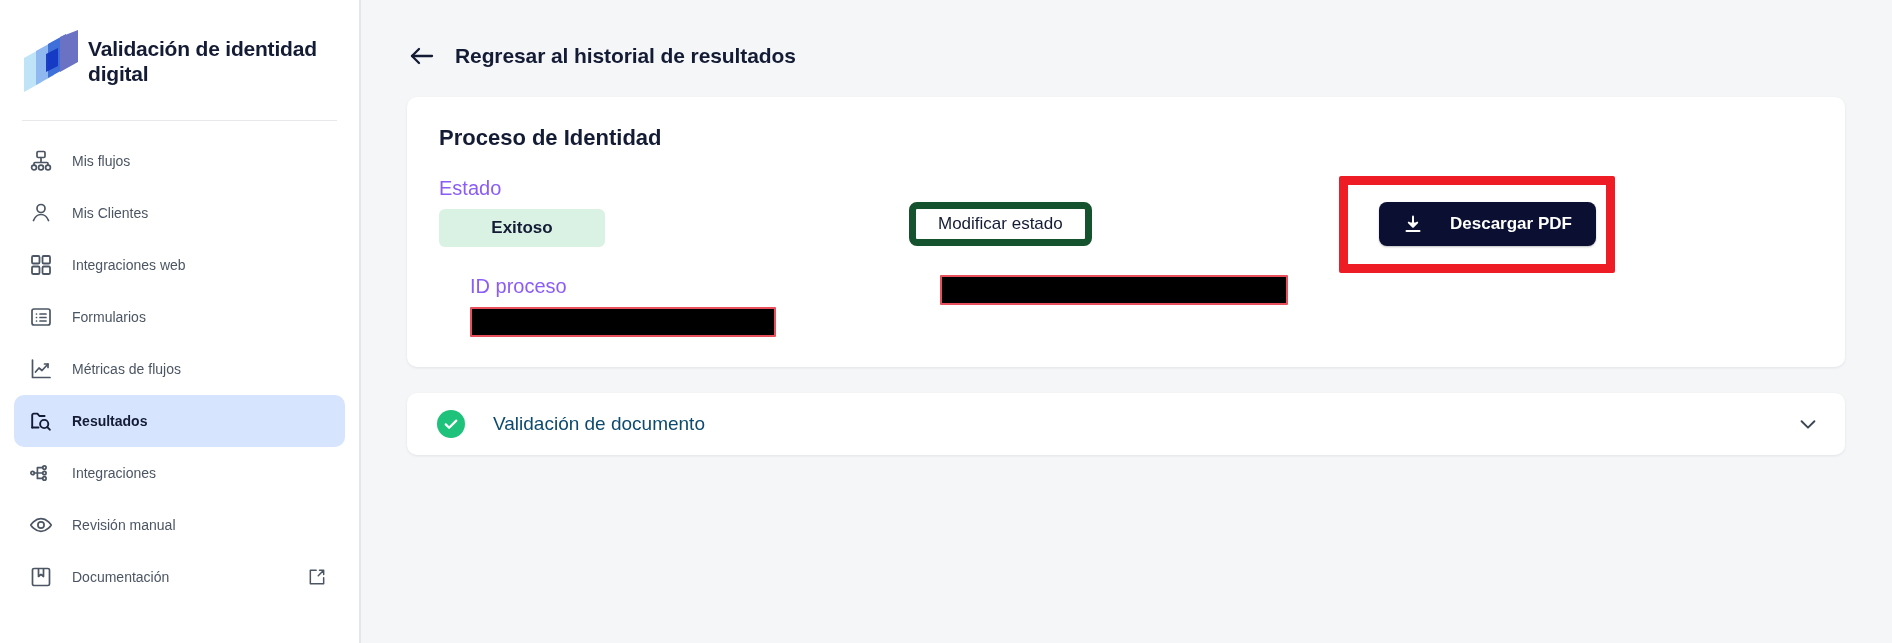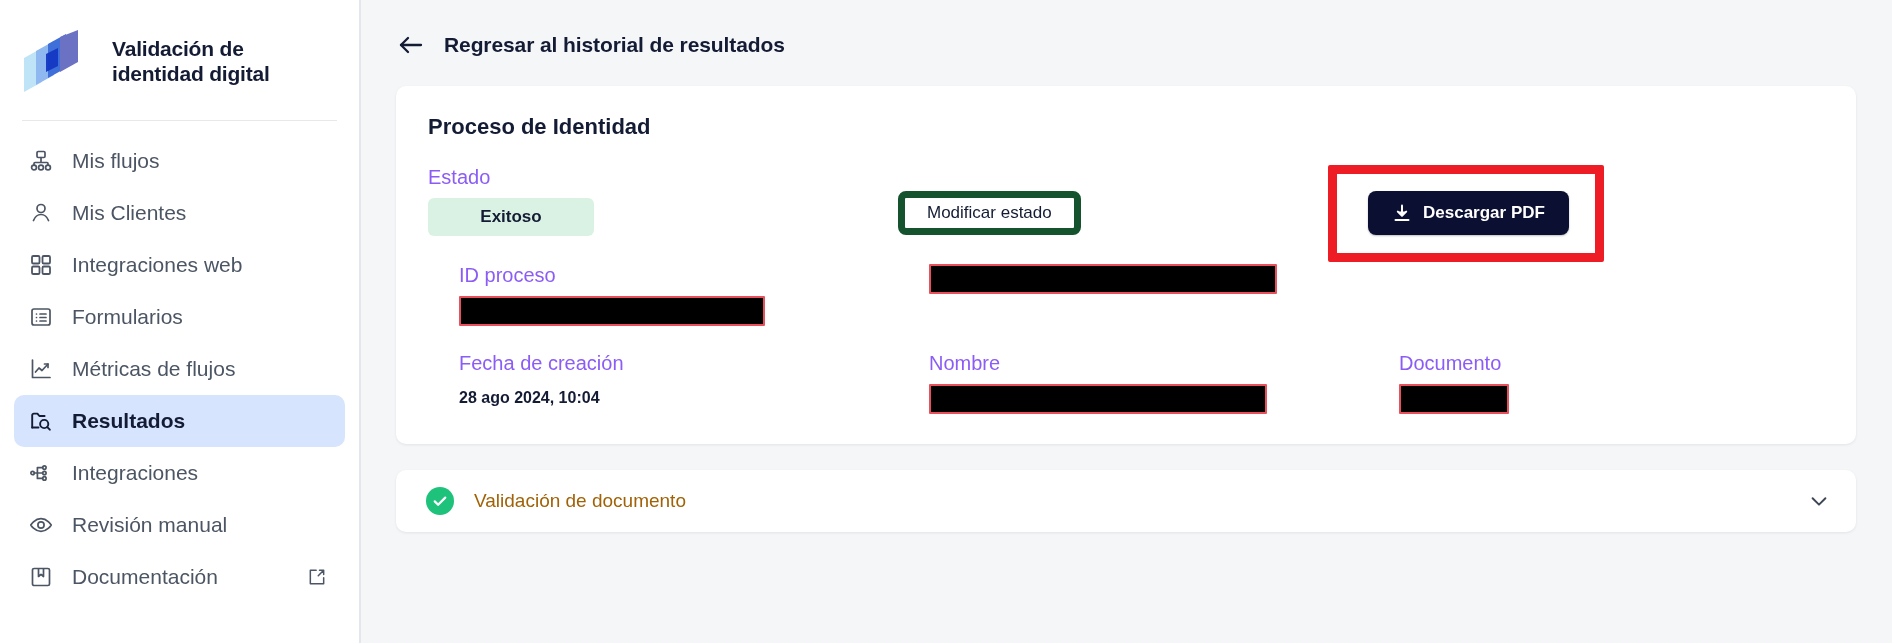--- a/index.html
+++ b/index.html
@@ -12,46 +12,46 @@
   .app { display: flex; width: 1892px; height: 643px; }
 
   
   .sidebar {
     width: 360px; height: 643px;
     background: #ffffff;
     border-right: 1px solid #e3e6ea;
     flex: 0 0 360px;
     position: relative;
   }
-  .brand { display: flex; align-items: center; gap: 32px; padding: 30px 26px 0 22px; }
+  .brand { display: flex; align-items: center; gap: 8px; padding: 30px 26px 0 22px; }
   .brand-logo { width: 58px; height: 62px; flex: 0 0 58px; position: relative; }
   .brand-title {
     font-size: 21px; line-height: 25px; font-weight: 700; color: #141b34;
     letter-spacing: -0.2px;
   }
   .divider { height: 1px; background: #e6e8ec; margin: 28px 22px 0 22px; }
 
   .nav { padding: 14px 14px 0 14px; }
   .nav-item {
     display: flex; align-items: center; gap: 18px;
     height: 52px; padding: 0 14px; border-radius: 10px;
-    color: #4b5563; font-size: 21px; cursor: pointer;
+    color: #4b5563; font-size: 14px; cursor: pointer;
     position: relative;
   }
   .nav-item .nav-label { white-space: nowrap; }
   .nav-item.active { background: #d6e4fd; color: #141b34; font-weight: 700; }
   .nav-icon { width: 26px; height: 26px; flex: 0 0 26px; display: flex; align-items: center; justify-content: center; }
   .nav-icon svg { display: block; }
   .ext-icon { position: absolute; right: 18px; width: 20px; height: 20px; }
 
   
   .main {
     flex: 1 1 auto; height: 643px;
     background: #f4f6f8;
-    padding: 0; position: relative;
+    padding: 11px; position: relative;
     overflow: hidden;
   }
   .topbar { display: flex; align-items: center; gap: 18px; padding: 30px 0 0 36px; }
   .back-arrow { width: 30px; height: 30px; flex: 0 0 30px; cursor: pointer; }
   .topbar-title { font-size: 21px; font-weight: 700; color: #141b34; letter-spacing: -0.1px; }
 
   .card {
     margin: 26px 36px 0 36px;
     background: #ffffff;
     border-radius: 10px;
@@ -74,21 +74,21 @@
   }
   .btn-outline {
     display: inline-flex; align-items: center; justify-content: center;
     height: 44px; padding: 0 22px; border: 7px solid #14532d;
     border-radius: 8px; background: #fff; color: #141b34;
     font-size: 17px; font-weight: 500; cursor: pointer;
     font-family: inherit;
   }
   .pdf-wrap { position: relative; display: inline-block; }
   .btn-primary {
-    display: inline-flex; align-items: center; justify-content: center; gap: 11px;
+    display: inline-flex; align-items: center; justify-content: center; gap: 27px;
     height: 44px; padding: 0 24px;
     background: #0b1033; color: #ffffff;
     border: none; border-radius: 8px;
     font-size: 17px; font-weight: 700; cursor: pointer;
     font-family: inherit;
     box-shadow: 0 1px 2px rgba(0,0,0,.25);
   }
   .dl-icon { width: 20px; height: 20px; flex: 0 0 20px; }
   .annot-box {
     position: absolute;
@@ -116,21 +116,21 @@
     height: 62px;
     display: flex; align-items: center;
     padding: 0 26px 0 30px;
     cursor: pointer;
   }
   .check-circle {
     width: 28px; height: 28px; border-radius: 50%;
     background: #1ec27a; flex: 0 0 28px;
     display: flex; align-items: center; justify-content: center;
   }
-  .accordion-label { font-size: 19px; color: #a16207; margin-left: 20px; }
+  .accordion-label { font-size: 19px; color: #0c4a6e; margin-left: 28px; }
   .chev { margin-left: auto; width: 22px; height: 22px; }
 
   .v-sep {
     position: absolute; left: 0; top: 0; width: 1px; height: 643px; background: #e3e6ea;
   }
 </style>
 </head>
 <body>
 
 <div class="app">
@@ -308,34 +308,20 @@
       <div class="grid3 mt-row">
         <div>
           <div class="field-label">ID proceso</div>
           <div class="redact" style="width:306px"></div>
         </div>
         <div>
           <div class="redact" style="width:348px"></div>
         </div>
       </div>
 
-      <div class="grid3 mt-row2">
-        <div>
-          <div class="field-label">Fecha de creación</div>
-          <div class="field-value" style="padding-top:5px">28 ago 2024, 10:04</div>
-        </div>
-        <div>
-          <div class="field-label">Nombre</div>
-          <div class="redact" style="width:338px"></div>
-        </div>
-        <div>
-          <div class="field-label">Documento</div>
-          <div class="redact" style="width:110px"></div>
-        </div>
-      </div>
     </div>
 
     <div class="accordion">
       <span class="check-circle">
         <svg viewBox="0 0 24 24" width="18" height="18" fill="none" stroke="#ffffff" stroke-width="3" stroke-linecap="round" stroke-linejoin="round">
           <path d="M5 12.5l4.5 4.5L19 7.5"></path>
         </svg>
       </span>
       <span class="accordion-label">Validación de documento</span>
       <span class="chev">

